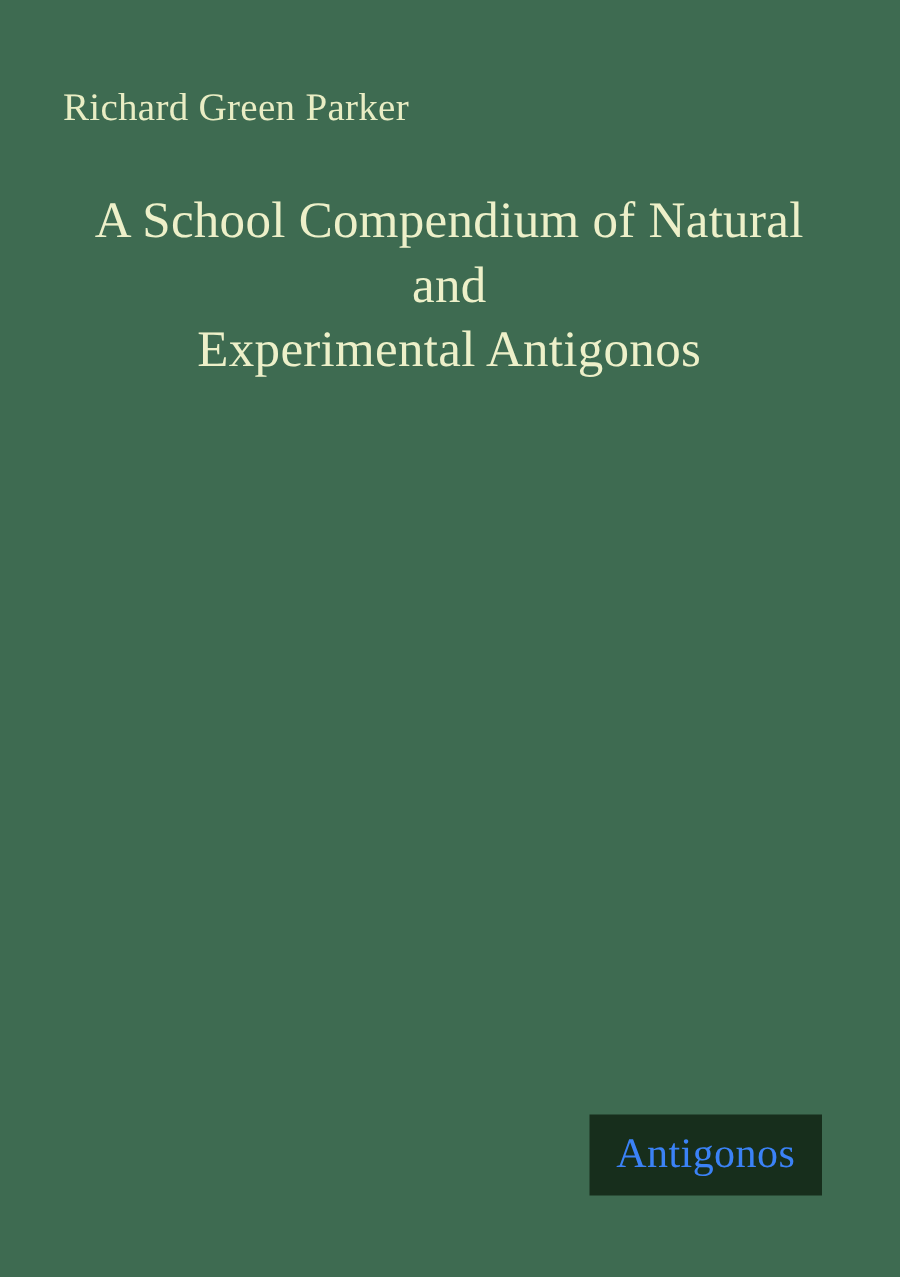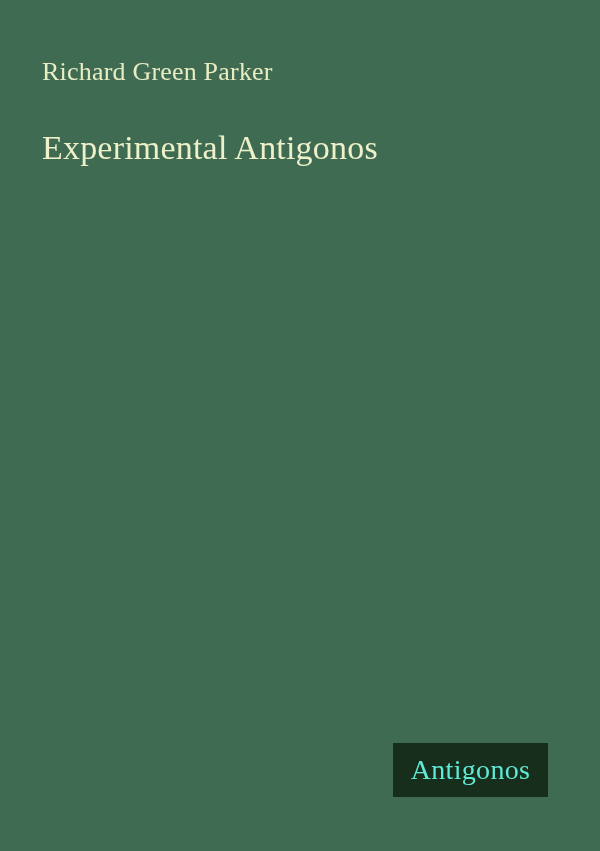--- a/index.html
+++ b/index.html
@@ -10,20 +10,21 @@
     width: 600px;
     height: 851px;
     overflow: hidden;
     font-family: "Liberation Serif", serif;
   }
   .cover {
     position: relative;
     width: 600px;
     height: 851px;
     background: #3e6b51;
+    text-align: center;
   }
   .author {
     position: absolute;
     left: 42px;
     top: 57px;
     font-size: 26px;
     line-height: 1.15;
     color: #e9edc4;
     letter-spacing: 0.2px;
   }
@@ -48,30 +49,31 @@
     bottom: 54px;
     width: 155px;
     height: 54px;
     background: #172e1c;
     display: flex;
     align-items: center;
     justify-content: center;
   }
   .publisher span {
     font-size: 28px;
-    color: #5eead4;
+    color: #3b82f6;
     letter-spacing: 0.3px;
   }
 </style>
 </head>
 <body>
 
 <div class="cover">
   <div class="author">Richard Green Parker</div>
 
   <h1 class="title">
+    <span class="line">A School Compendium of Natural and</span>
     <span class="line">Experimental Antigonos</span>
   </h1>
 
   <div class="publisher">
     <span>Antigonos</span>
   </div>
 </div>
 
 </body></html>

